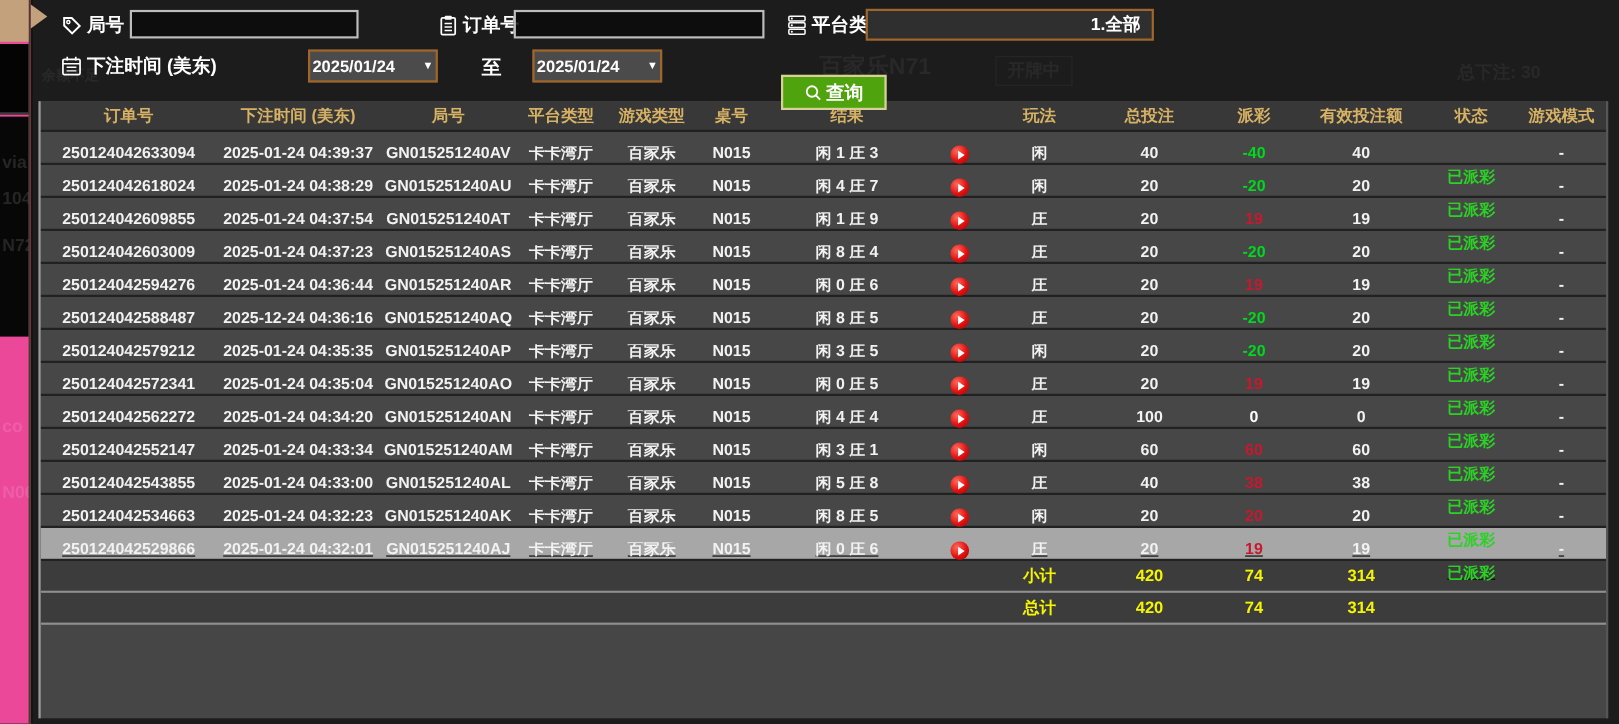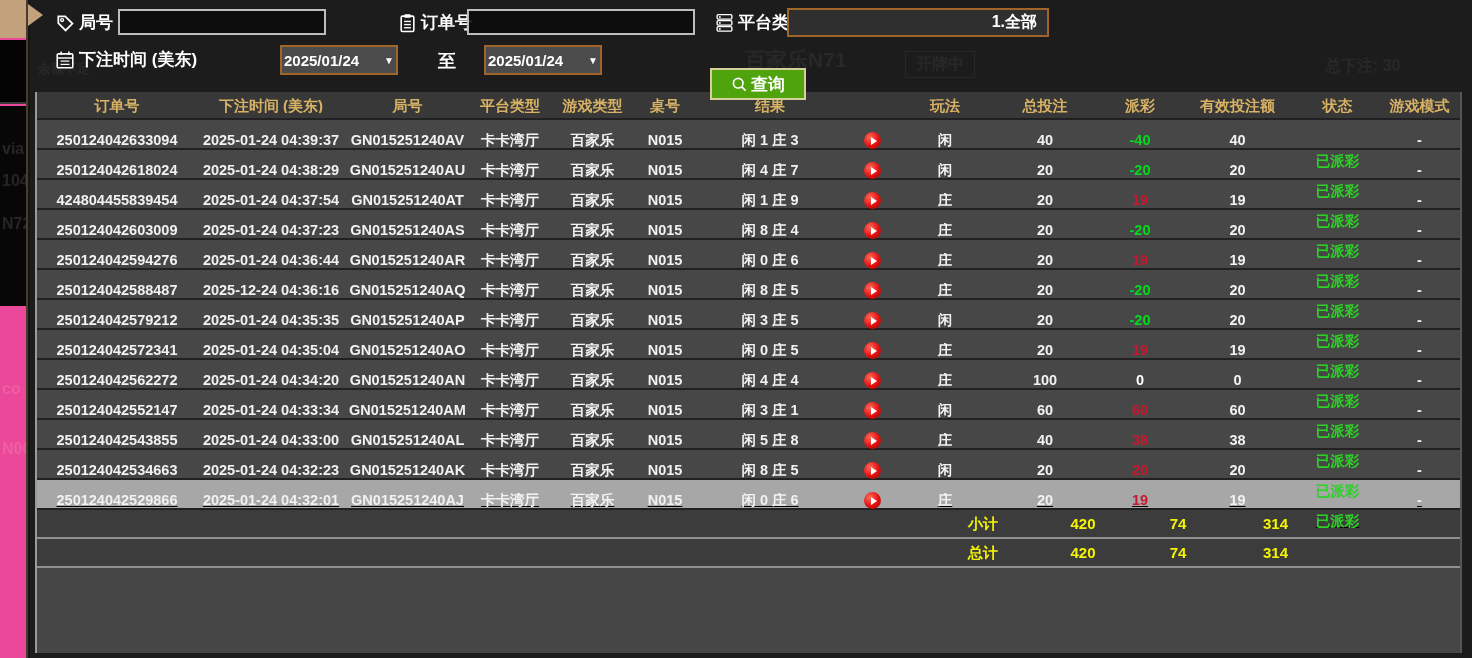--- a/index.html
+++ b/index.html
@@ -77,21 +77,21 @@
     text-align:center; font-weight:bold; font-size:14.5px; color:#f2f2f2;
     white-space:nowrap; overflow:hidden; line-height:1;
   }
   .thead .cell{ color:#d8b264; font-size:15px; }
   .drow{ background:#474747; }
   .drow.selected{ background:#a7a7a7;text-decoration:underline; }
   .tone-green{ color:#00d91d; }
   .tone-red{ color:#c9182e; }
   .tone-white{ color:#ffffff; }
   .status-paid{ color:#2bd225;margin-top:41px; }
-  .total-row{ background:#3c3c3c; border-bottom:2px solid #8f8f8f; height:29px;padding-left:38px; }
+  .total-row{ background:#3c3c3c; border-bottom:2px solid #8f8f8f; height:29px; }
   .total-row .cell{ color:#f5f500; font-size:15px; }
 
   .play-btn{
     display:inline-flex; align-items:center; justify-content:center;
     width:17px; height:17px; border-radius:50%;
     background:radial-gradient(circle at 35% 32%, #ff6a5a, #e01010 55%, #9c0505);
     cursor:pointer; vertical-align:middle;
   }
   .play-btn i{
     display:block; width:0; height:0; margin-left:2px;
@@ -241,21 +241,21 @@
               <i></i>
             </span></div>
           <div class="cell">闲</div>
           <div class="cell">20</div>
           <div class="cell tone-green">-20</div>
           <div class="cell">20</div>
           <div class="cell status-paid">已派彩</div>
           <div class="cell">-</div>
         </div>
         <div class="trow drow">
-          <div class="cell">424804455839454</div>
+          <div class="cell">250124042609855</div>
           <div class="cell">2025-01-24 04:37:54</div>
           <div class="cell">GN015251240AT</div>
           <div class="cell">卡卡湾厅</div>
           <div class="cell">百家乐</div>
           <div class="cell">N015</div>
           <div class="cell">闲 1 庄 9</div>
           <div class="cell"><span class="play-btn">
               <i></i>
             </span></div>
           <div class="cell">庄</div>

